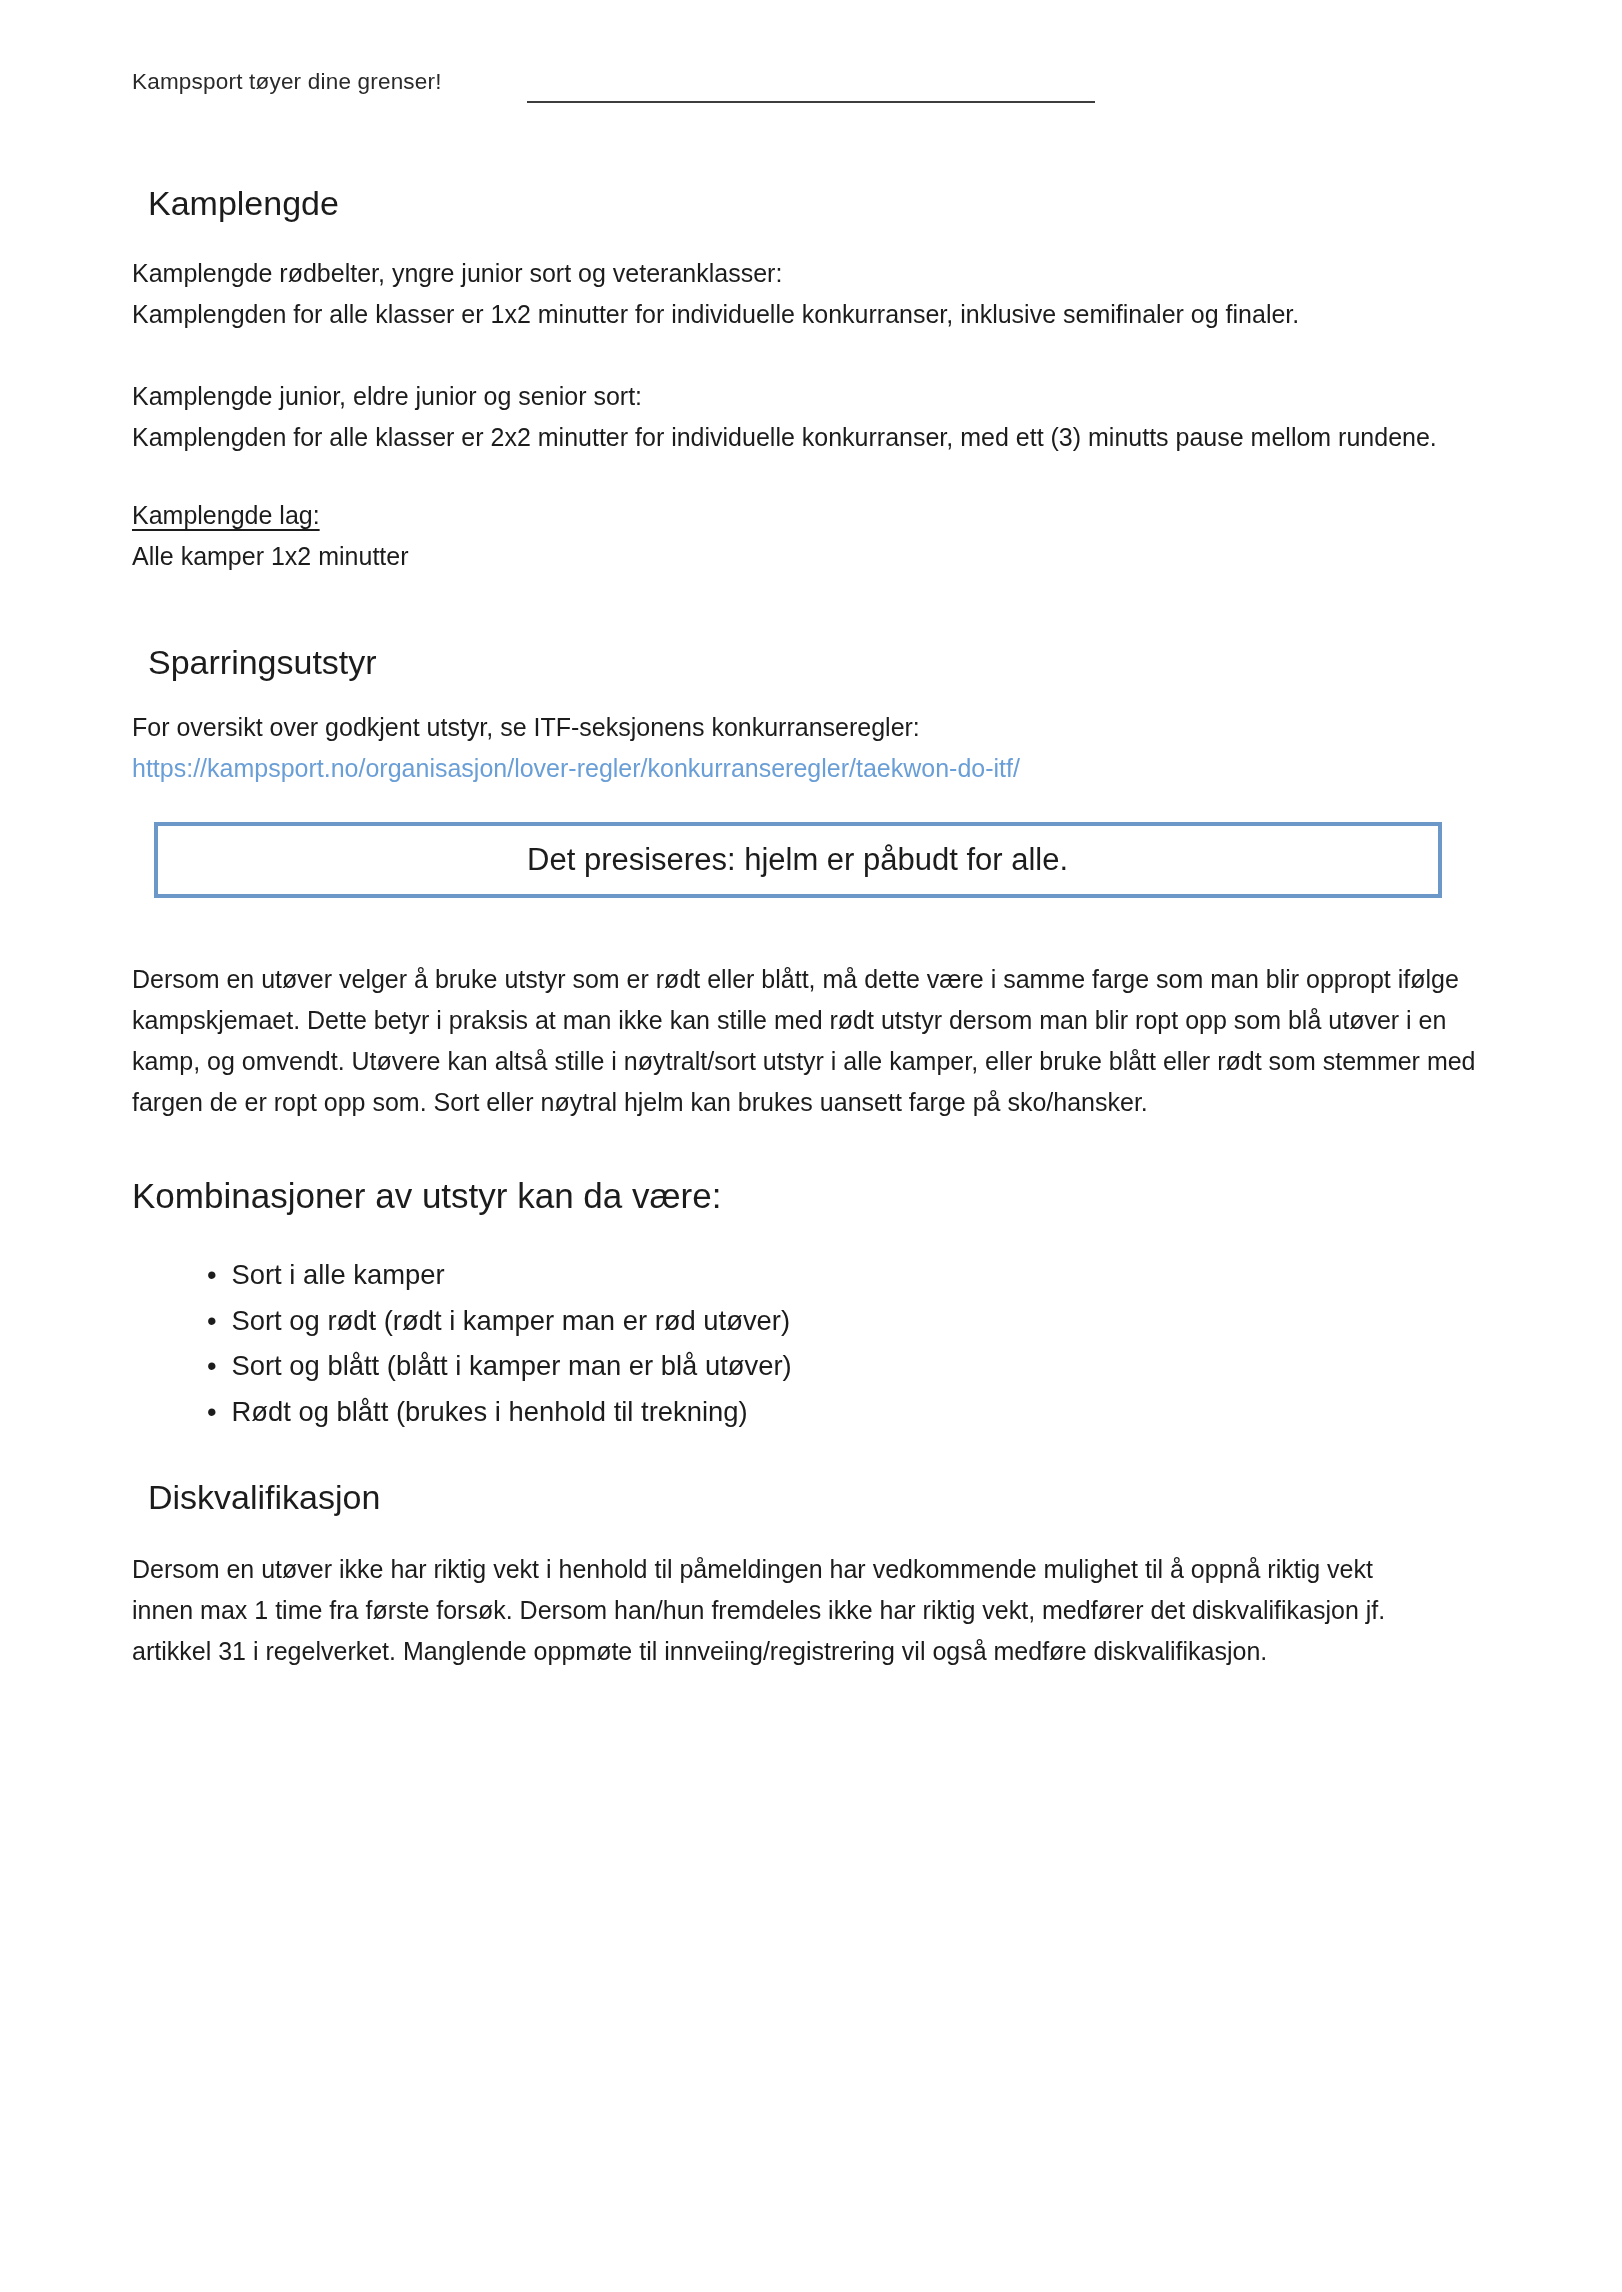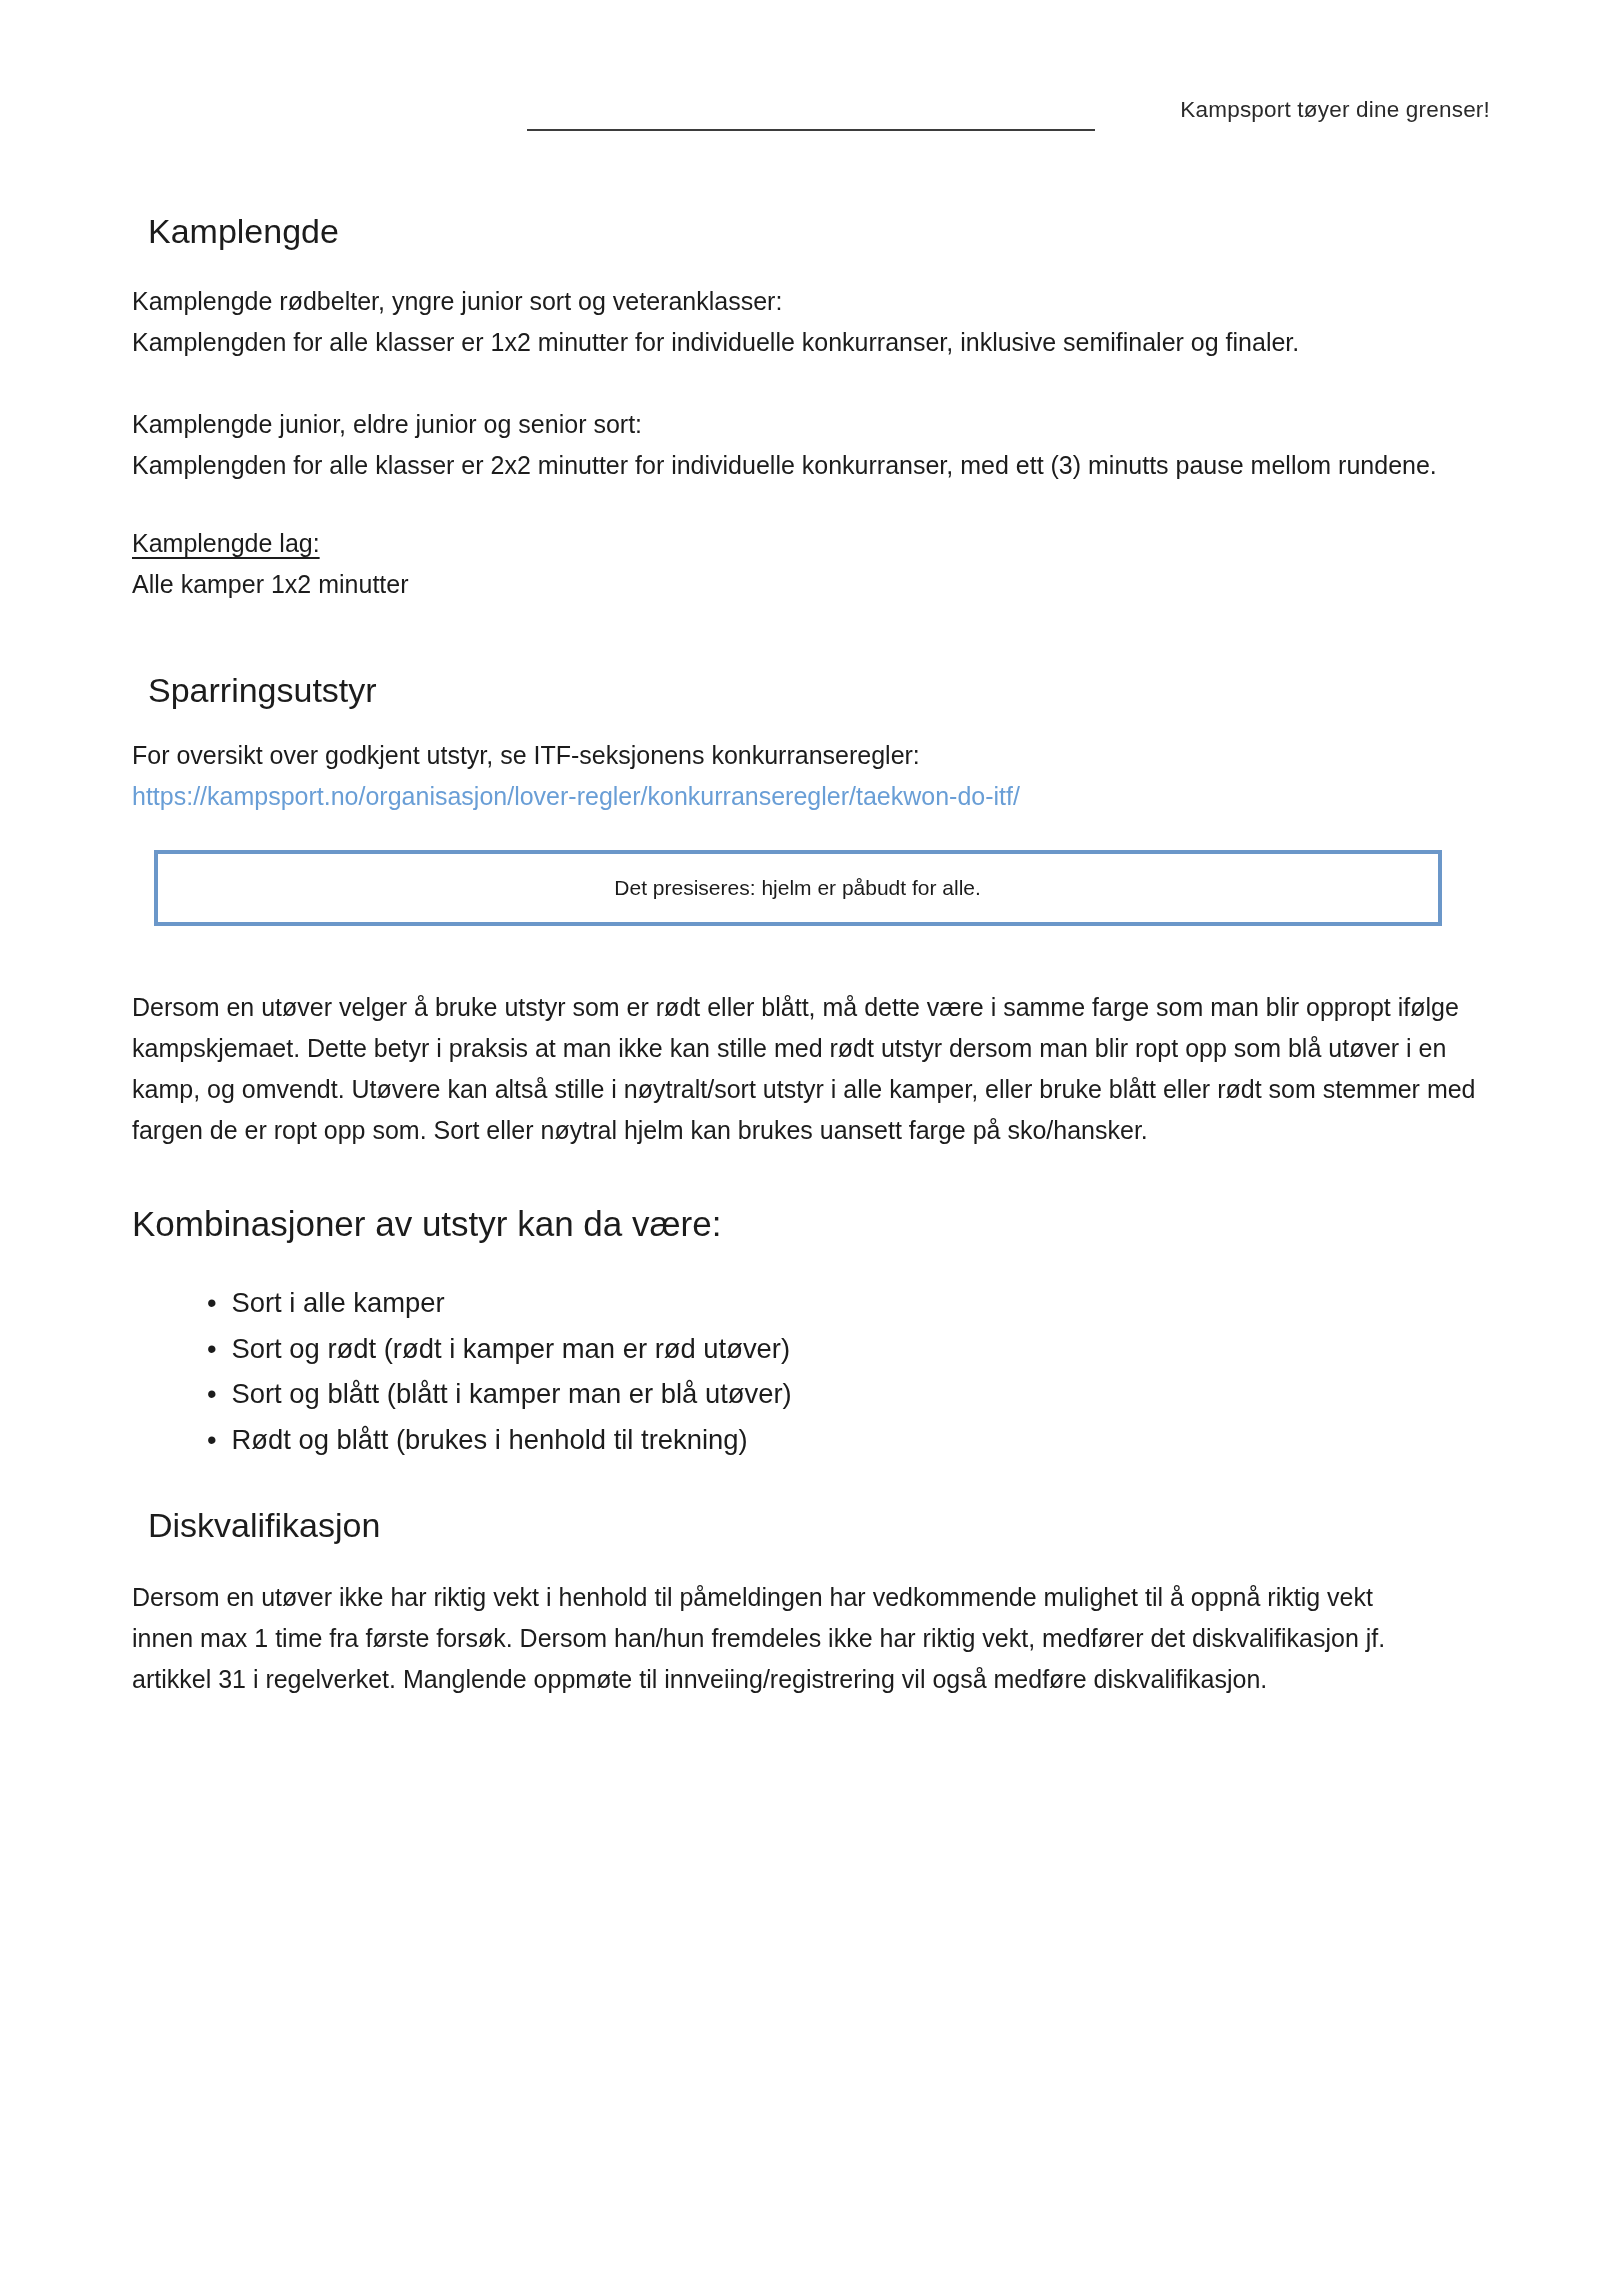--- a/index.html
+++ b/index.html
@@ -15,22 +15,22 @@
     color: #1c1c1c;
     position: relative;
   }
   .page {
     padding: 0 132px;
     box-sizing: border-box;
     width: 1622px;
   }
   
   .tagline-wrap {
-    padding-top: 96px;
-    text-align: right;
+    padding-top: 68px;
+    text-align: left;
   }
   .tagline {
     font-size: 22.5px;
     line-height: 27.4px;
     color: #2a2a2a;
     letter-spacing: 0.2px;
   }
   .tagline-rule {
     width: 568px;
     height: 0;
@@ -71,21 +71,21 @@
     margin-left: 21.6px;
     width: 1288px;
     box-sizing: border-box;
     border: 4.9px solid #6b97c9;
     height: 76px;
     display: flex;
     align-items: center;
     justify-content: center;
   }
   .notice-text {
-    font-size: 21px;
+    font-size: 31px;
     line-height: 33px;
   }
   .big-para       { margin-top: 61px; max-width: 1362px; }
   .combo-intro {
     margin-top: 53px;
     font-size: 35px;
     line-height: 39px;
   }
   ul.combo-list {
     margin: 39px 0 0 0;

